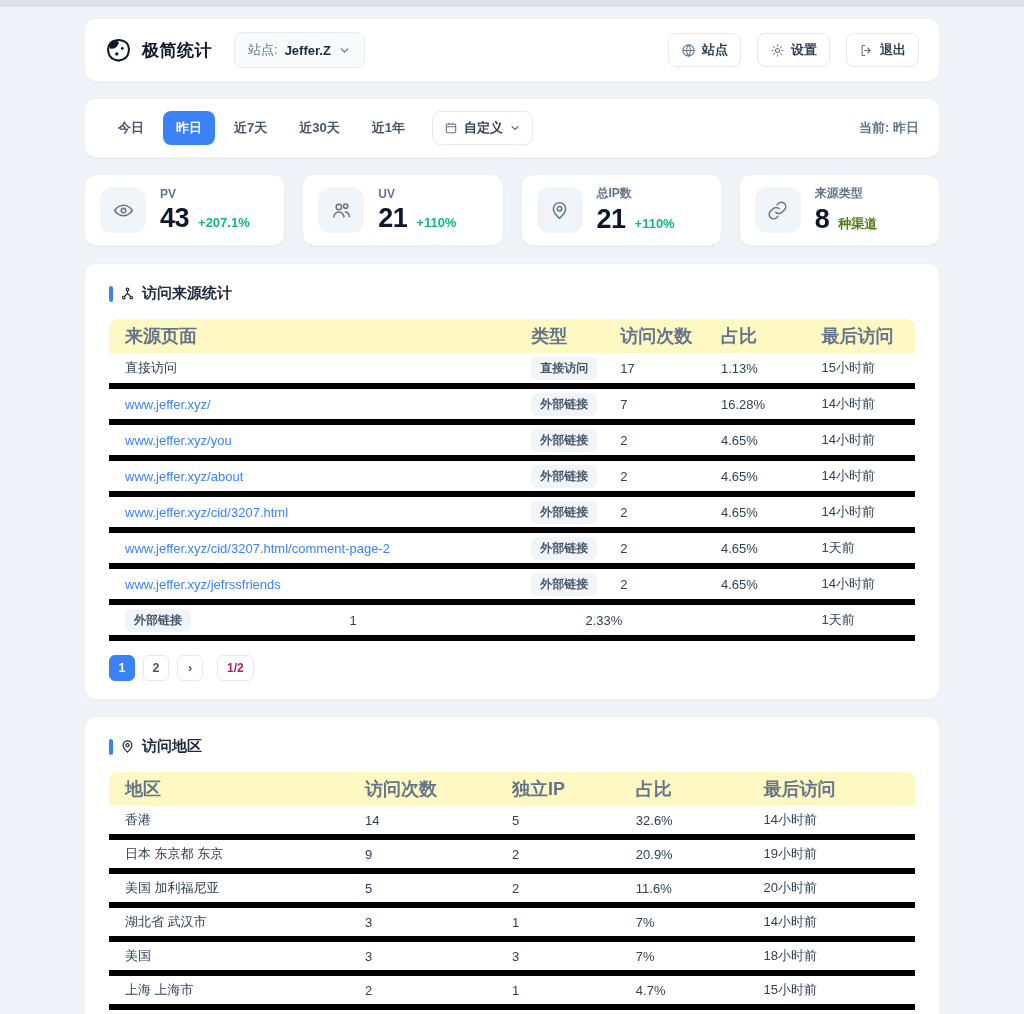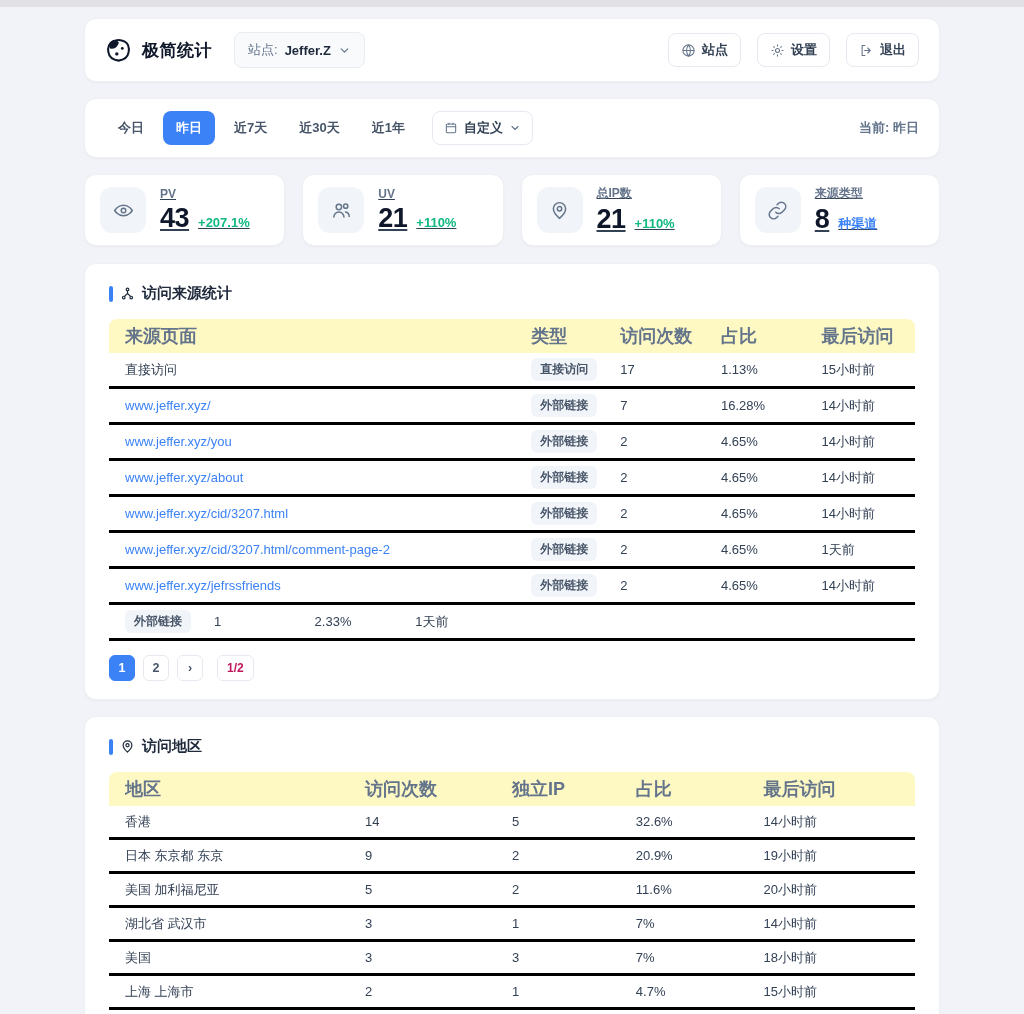--- a/index.html
+++ b/index.html
@@ -48,49 +48,49 @@
   .tab.active { background:#3b82f6; color:#fff; }
   .custom-btn {
     margin-left:8px; display:flex; align-items:center; gap:6px;
     border:1px solid #e5eaf0; border-radius:8px; background:#fff;
     padding:7px 11px; font-size:13px; color:#334155; font-weight:600; cursor:pointer;
   }
   .custom-btn svg { color:#64748b; }
   .current-period { margin-left:auto; font-size:13px; color:#64748b; font-weight:600; }
 
   
-  .stats-row { display:flex; gap:17px; margin-bottom:17px;text-decoration:underline; }
+  .stats-row { display:flex; gap:17px; margin-bottom:17px; }
   .stat-card { flex:1; height:72px; display:flex; align-items:center; padding:0 15px; }
   .stat-icon {
     width:46px; height:46px; border-radius:12px; background:#f1f4f8;
     display:flex; align-items:center; justify-content:center; color:#64748b; flex:0 0 auto;
   }
   .stat-body { margin-left:14px; }
   .stat-label { font-size:12px; color:#64748b; font-weight:600; margin-bottom:2px; }
   .stat-line { display:flex; align-items:baseline; gap:9px; }
   .stat-value { font-size:27px; font-weight:700; color:#0f172a; letter-spacing:-.5px; }
   .stat-delta { font-size:13px; font-weight:700; }
   .stat-delta.positive { color:#10b981; }
-  .stat-delta.neutral { color:#3b82f6; font-weight:600; }
+  .stat-delta.neutral { color:#4d7c0f; font-weight:600; }
 
   
   .section-card { padding:20px 24px 18px; margin-bottom:16px; }
   .section-title { display:flex; align-items:center; gap:7px; margin-bottom:16px; }
   .title-bar { width:4px; height:16px; border-radius:2px; background:#3b82f6; }
   .section-title svg { color:#1e293b; }
   .section-title .txt { font-size:15px; font-weight:700; color:#1e293b; }
 
   .t-head {
     display:flex; align-items:center; height:34px; background:#fef9c3;
     border-radius:8px 8px 0 0; padding:0 16px;
     font-size:18px; color:#64748b; font-weight:600;
   }
   .t-row {
     display:flex; align-items:center; height:36px; padding:0 16px;
-    border-bottom:3px solid #000000; font-size:13px; color:#334155;
+    border-bottom:6px solid #000000; font-size:13px; color:#334155;justify-content:space-between;
   }
   .regions .t-row { height:34px; }
   .c1 { flex:0 0 52.5%; overflow:hidden; white-space:nowrap; text-overflow:ellipsis; padding-right:10px; }
   .c2 { flex:0 0 11.5%; }
   .c3 { flex:0 0 13%; }
   .c4 { flex:0 0 13%; }
   .c5 { flex:0 0 10%; }
   .regions .c1 { flex:0 0 31%; }
   .regions .c2 { flex:0 0 19%; }
   .regions .c3 { flex:0 0 16%; }

